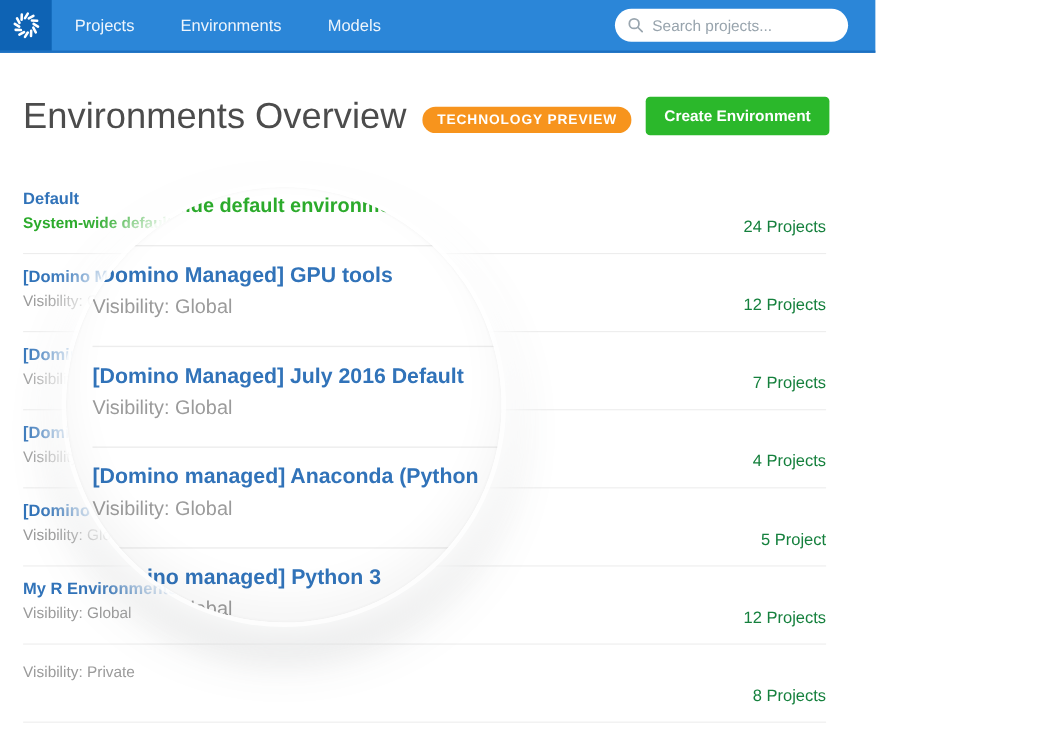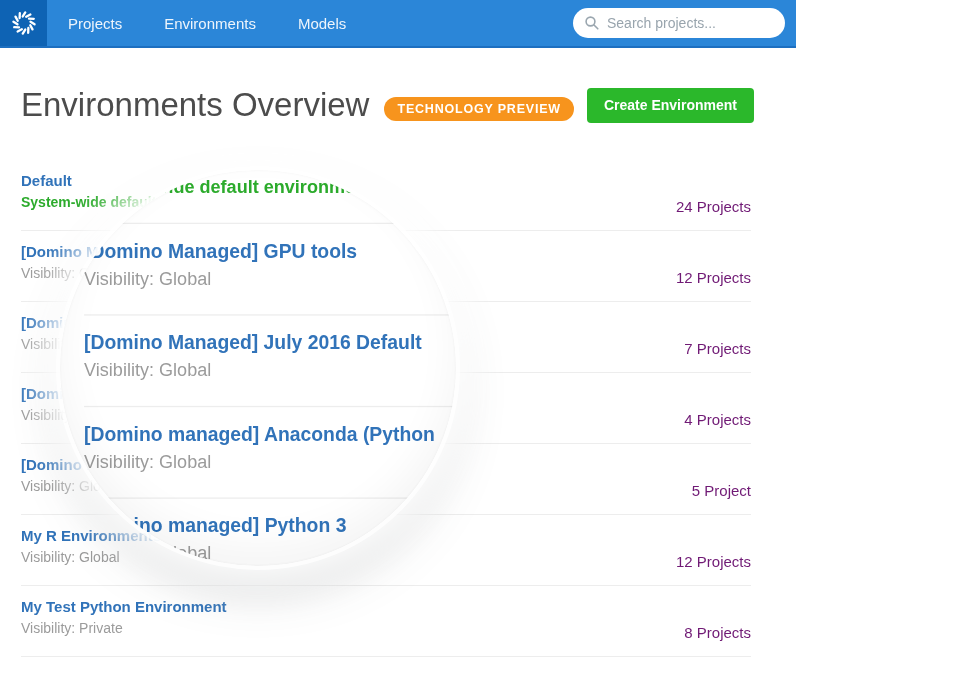--- a/index.html
+++ b/index.html
@@ -5,21 +5,21 @@
   html,body{margin:0;padding:0;background:#ffffff;}
   .page{position:relative;width:796px;height:685px;background:#fff;overflow:hidden;
         font-family:"Liberation Sans",sans-serif;}
 
   
   .navbar{height:46px;background:var(--nav_blue,#2b86d8);border-bottom:2px solid #1d6fc0;
           display:flex;align-items:center;position:relative;}
   .logo{width:47px;height:46px;background:var(--logo_blue,#0e63b4);
         display:flex;align-items:center;justify-content:center;flex:0 0 47px;cursor:pointer;}
   .nav-item{color:#eef5fc;font-size:15px;padding:0 21px;cursor:pointer;}
-  .search{position:absolute;right:11px;top:8px;width:212px;height:30px;}
+  .search{position:absolute;right:25px;top:8px;width:212px;height:30px;}
   .search input{width:100%;height:30px;border:none;border-radius:16px;
         padding:0 12px 0 34px;font-size:14px;color:#45535c;outline:none;box-sizing:border-box;
         font-family:"Liberation Sans",sans-serif;background:#fff;}
   .search input::placeholder{color:#98a4ad;}
   .search-icon{position:absolute;left:11px;top:7px;pointer-events:none;}
 
   
   .header-row{margin:38px 42px 0 21px;display:flex;align-items:center;}
   .page-title{font-size:33px;color:#4c4c4c;line-height:38px;}
   .badge{margin-left:15px;margin-top:8px;background:var(--badge_orange,#f7941d);color:#fff;
@@ -33,21 +33,21 @@
   .list-wrap{margin:36px 45px 0 21px;}
   .row{height:71px;border-bottom:1px solid #ededed;display:flex;
        justify-content:space-between;box-sizing:border-box;}
   .row-main{padding-top:12px;min-width:0;}
   .row-title{font-size:15px;font-weight:bold;color:var(--link_blue,#3173b9);
        line-height:1.2;cursor:pointer;white-space:nowrap;}
   .row-desc{font-size:14px;color:#9b9b9b;margin-top:4px;white-space:nowrap;}
   .green-note{color:var(--desc_green,#2cab2c);font-weight:bold;}
   .green-note:empty{display:none;}
   .green-note:not(:empty){margin-right:8px;}
-  .row-count{align-self:center;font-size:15px;color:#701a75;white-space:nowrap;margin-top:23px;}
+  .row-count{align-self:center;font-size:15px;color:#15803d;white-space:nowrap;margin-top:23px;}
 
   
   .lens{position:absolute;left:60px;top:170px;width:396px;height:396px;border-radius:50%;
         background:#fff;overflow:hidden;z-index:5;
         box-shadow:0 0 0 4px rgba(255,255,255,0.75),
                    0 0 30px 20px rgba(255,255,255,0.9),
                    0 24px 50px -6px rgba(80,85,90,0.35);}
   .lens::after{content:"";position:absolute;inset:0;border-radius:50%;pointer-events:none;
         box-shadow:inset 0 -20px 40px rgba(0,0,0,0.045),inset 0 0 3px rgba(0,0,0,0.05);}
   .lens-inner{position:absolute;left:0;top:0;width:960px;height:685px;
@@ -154,21 +154,20 @@
           <div class="row-title">My R Environments</div>
           <div class="row-desc">
             <span>Visibility: Global</span>
           </div>
         </div>
         <div class="row-count">12 Projects</div>
       </div>
 
       <div class="row">
         <div class="row-main">
-          <div class="row-title">My Test Python Environment</div>
           <div class="row-desc">
             <span>Visibility: Private</span>
           </div>
         </div>
         <div class="row-count">8 Projects</div>
       </div>
 
     </div>
   </div>
 

